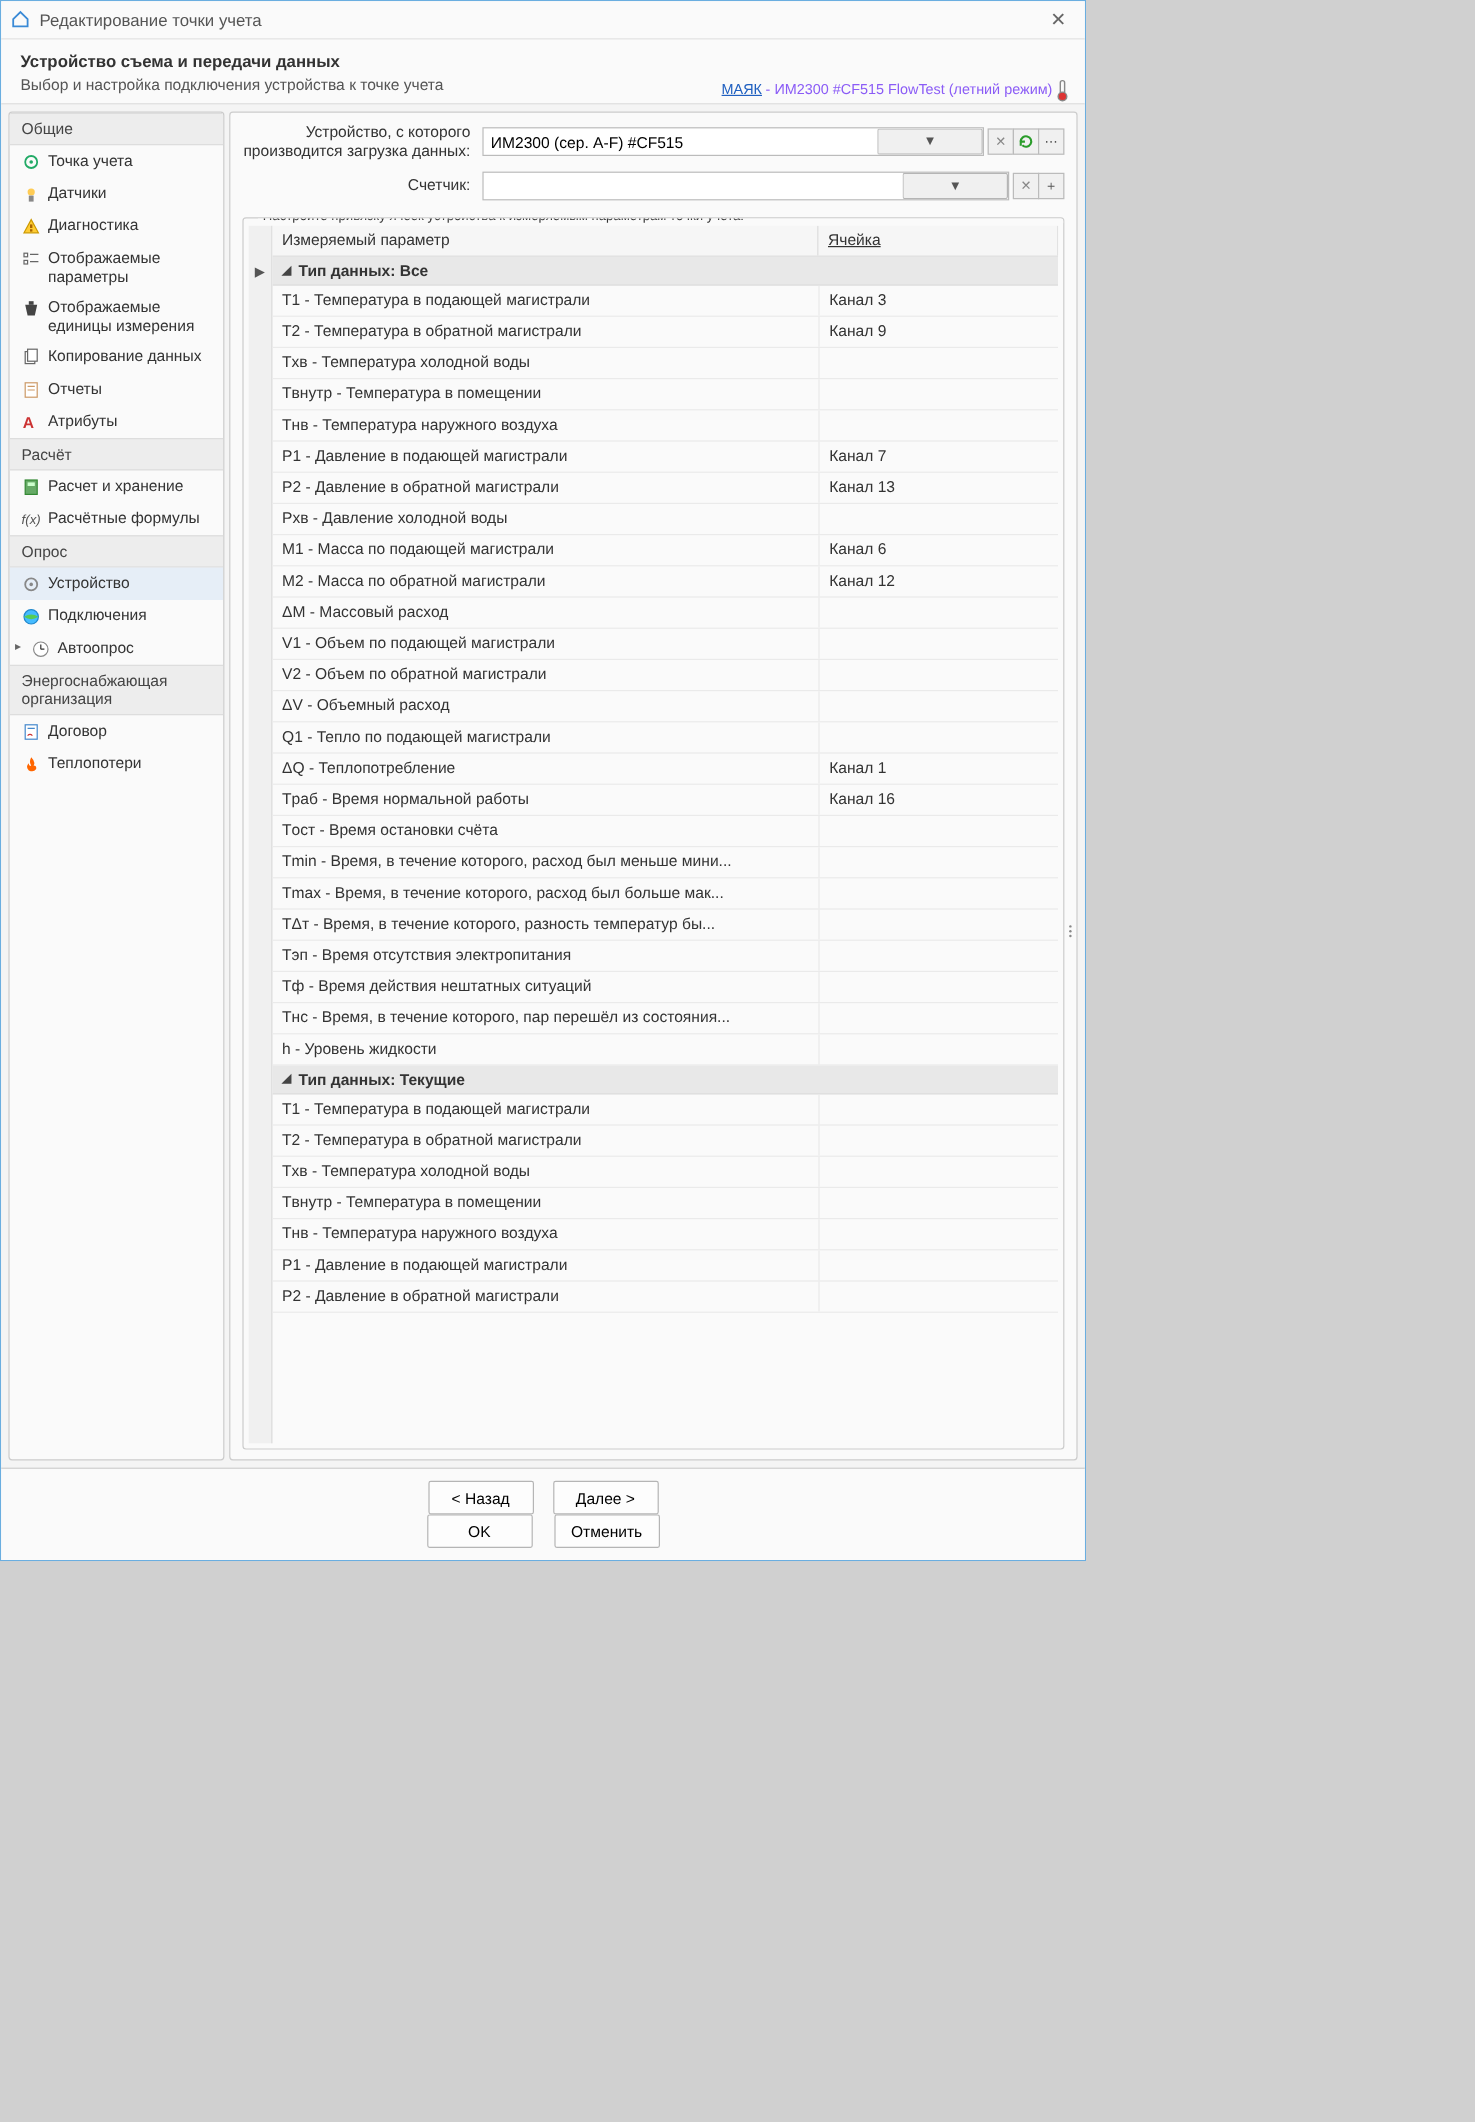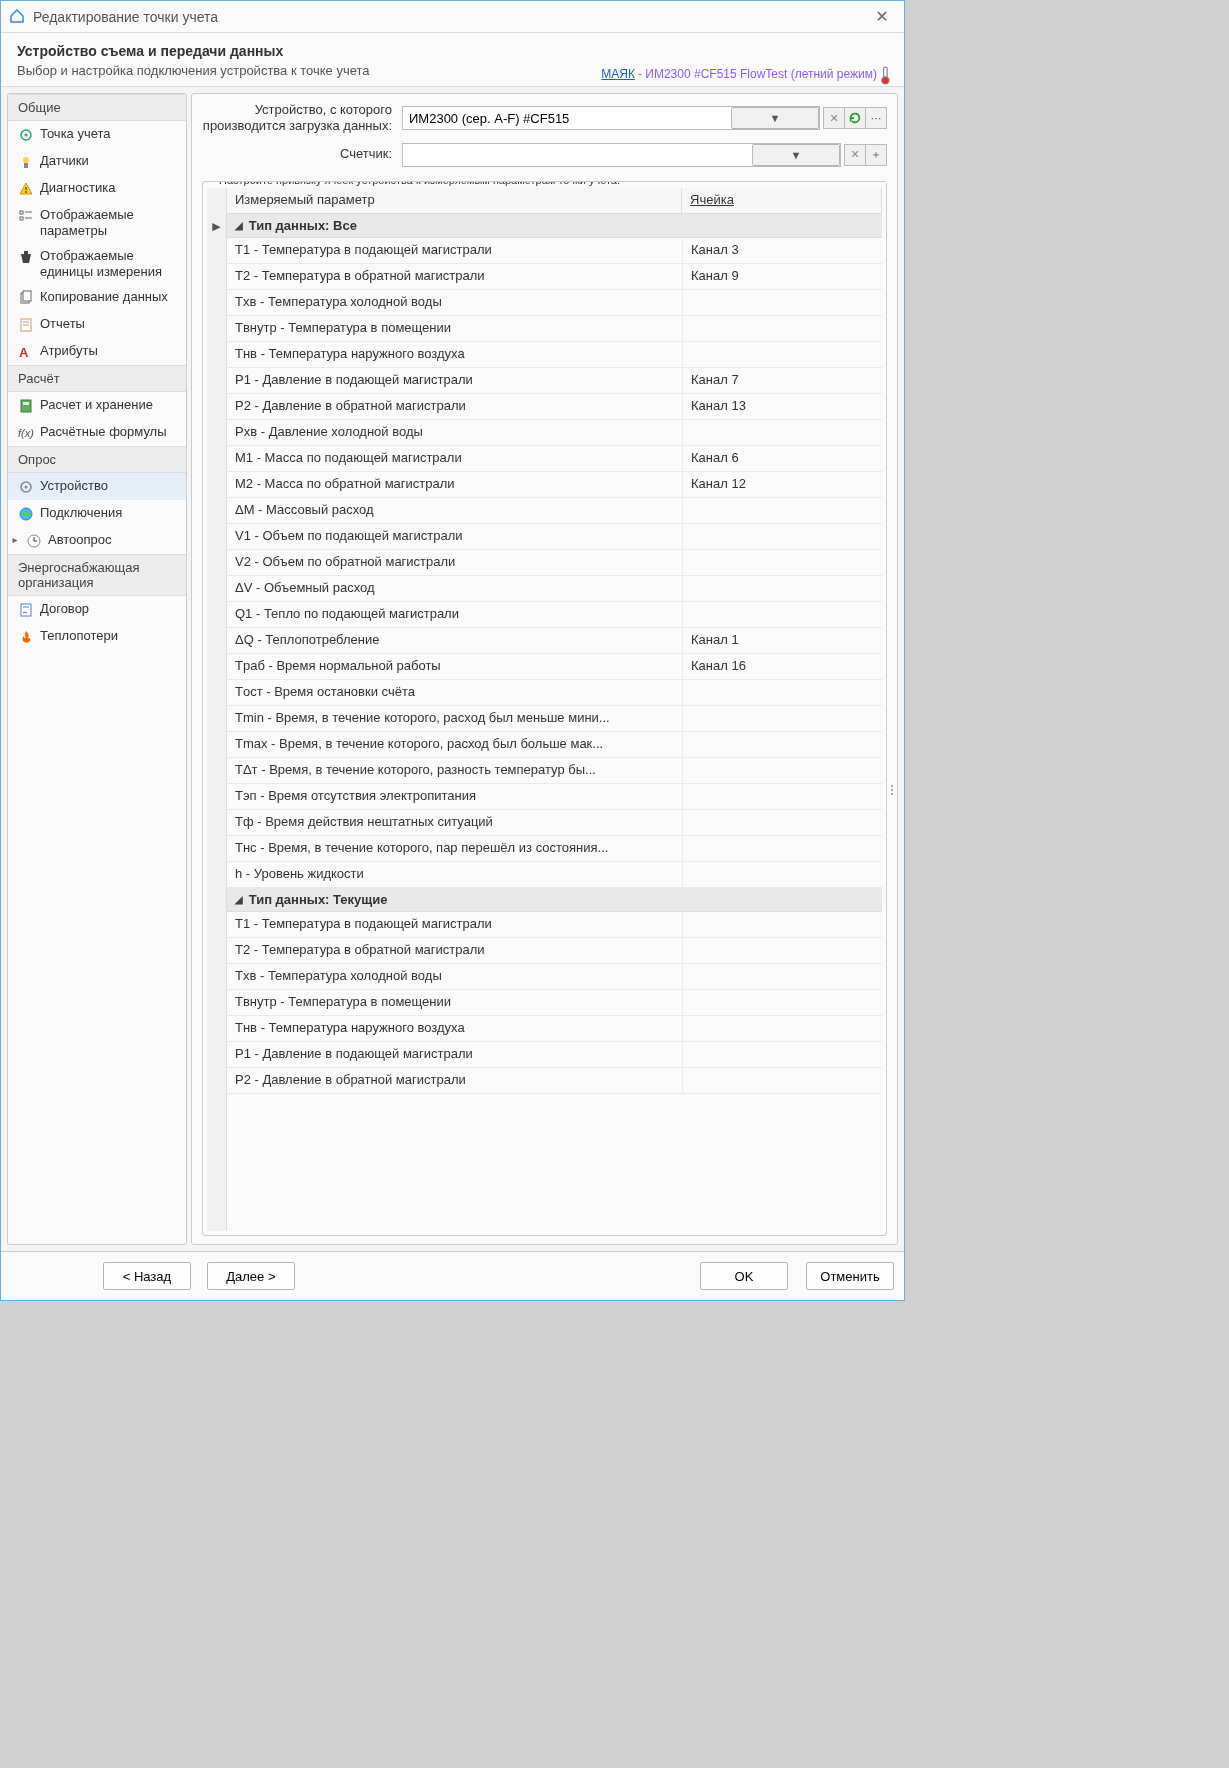--- a/index.html
+++ b/index.html
@@ -185,20 +185,21 @@
   }
   .drow .ca { flex:1; padding:4px 8px; overflow:hidden; text-overflow:ellipsis; white-space:nowrap;}
   .drow .cb { width:200px; padding:4px 8px; border-left:1px solid #eaeaea;}
   
   .footer {
     border-top:1px solid #ccc;
     padding:10px;
     display:flex;
     align-items:center;
     background:#fafafa;
+    flex-direction:column;
   }
   .footer .spacer1 { flex:1; }
   .btn {
     min-width:88px;
     height:28px;
     border:1px solid #b5b5b5;
     background:#fdfdfd;
     border-radius:2px;
     font:inherit;
     cursor:pointer;

